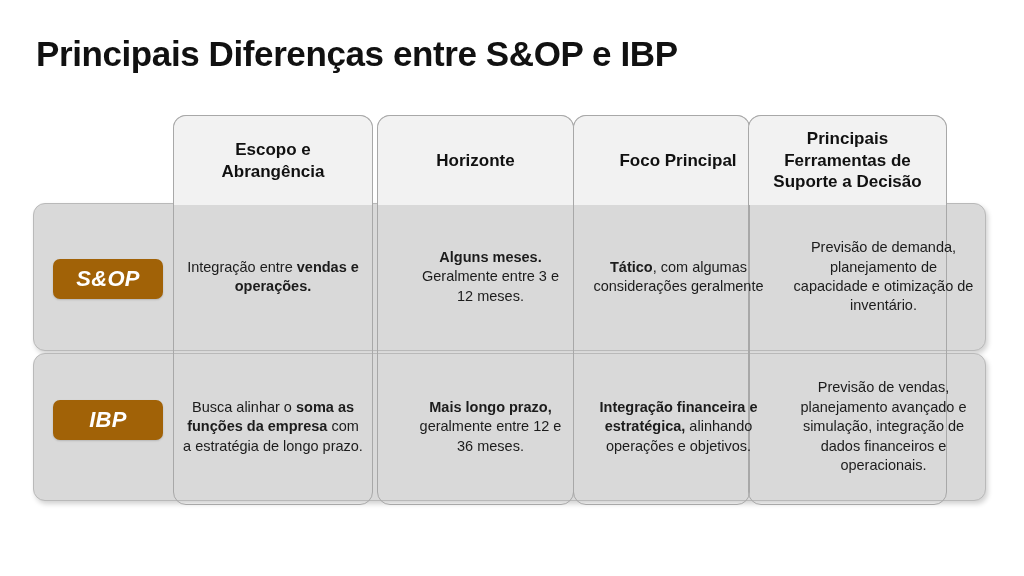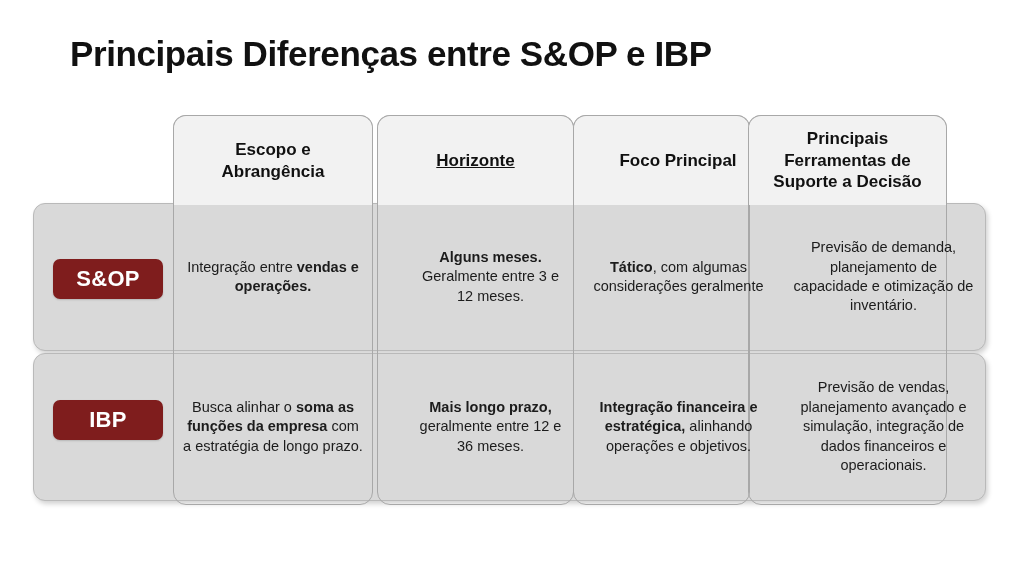--- a/index.html
+++ b/index.html
@@ -23,21 +23,20 @@
   
   .title {
     position: absolute;
     left: 36px;
     top: 34px;
     font-size: 35px;
     font-weight: bold;
     color: #111111;
     letter-spacing: -0.4px;
     white-space: nowrap;
-    margin-left: 34px;
   }
 
   
   .row-band {
     position: absolute;
     left: 33px;
     width: 953px;
     background: #d9d9d9;
     border: 1px solid #b9b9b9;
     border-radius: 12px;
@@ -46,30 +45,31 @@
   }
   .row-band.row-1 { top: 203px; height: 148px; }
   .row-band.row-2 { top: 353px; height: 148px; }
 
   
   .badge {
     position: absolute;
     left: 53px;
     width: 110px;
     height: 40px;
-    background: #7f1d1d;
+    background: #a16207;
     border-radius: 7px;
     color: #ffffff;
     font-size: 22px;
     font-weight: bold;
     display: flex;
     align-items: center;
     justify-content: center;
     letter-spacing: 0.3px;
     box-shadow: 0 1px 2px rgba(0,0,0,0.16);
+    font-style: italic;
   }
   .badge.badge-1 { top: 259px; }
   .badge.badge-2 { top: 400px; }
 
   
   .col-card {
     position: absolute;
     top: 115px;
     height: 390px;
     background: transparent;
@@ -91,21 +91,21 @@
     justify-content: center;
     text-align: center;
     font-size: 17px;
     font-weight: bold;
     color: #111111;
     line-height: 1.28;
     padding: 0 8px;
   }
 
   .c1 { left: 173px; width: 200px; }
-  .c2 { left: 377px; width: 197px; text-decoration: underline; }
+  .c2 { left: 377px; width: 197px; }
   .c3 { left: 573px; width: 177px; padding-left: 41px; }
   .c4 { left: 748px; width: 199px; }
 
   
   .cell {
     position: absolute;
     text-align: center;
     font-size: 14.5px;
     color: #1c1c1c;
     line-height: 1.34;

